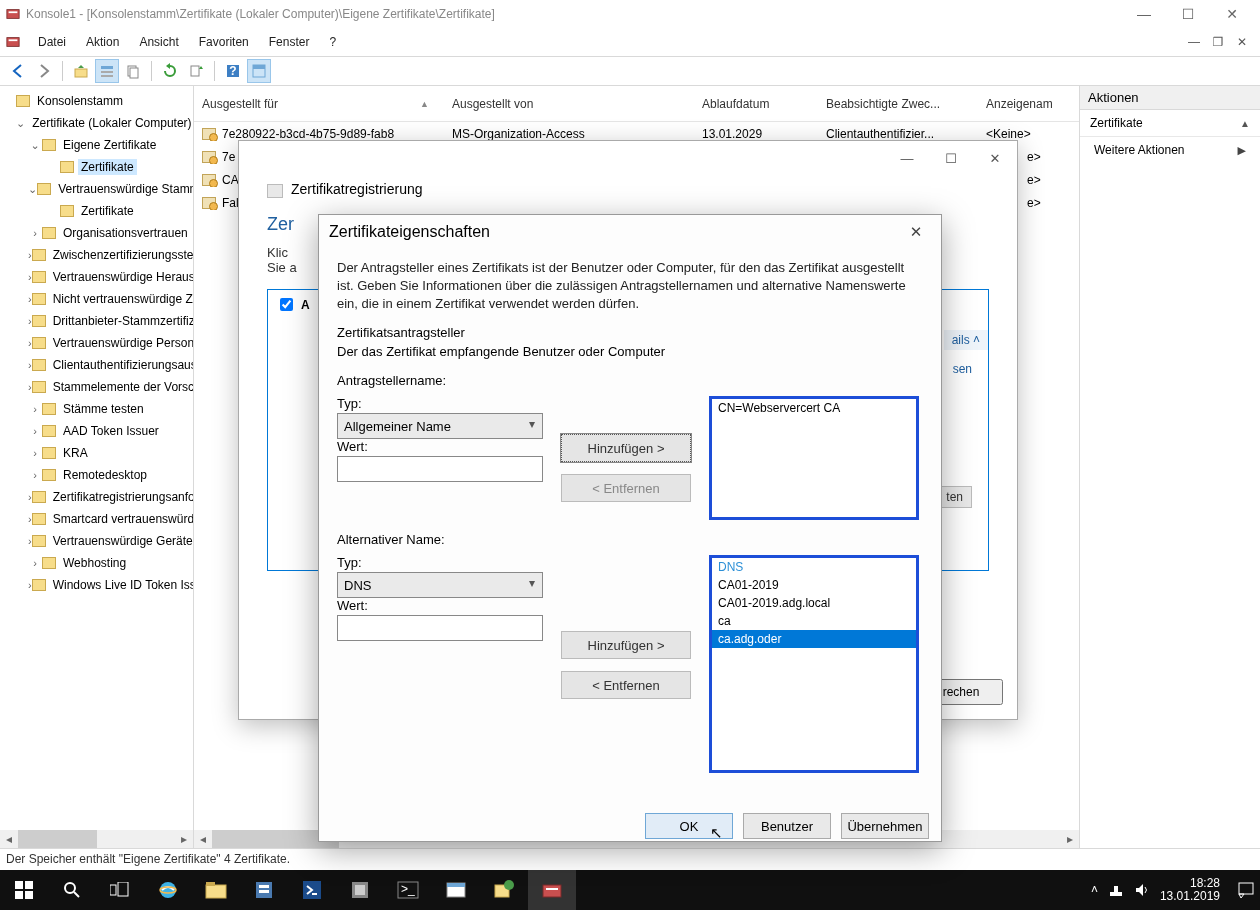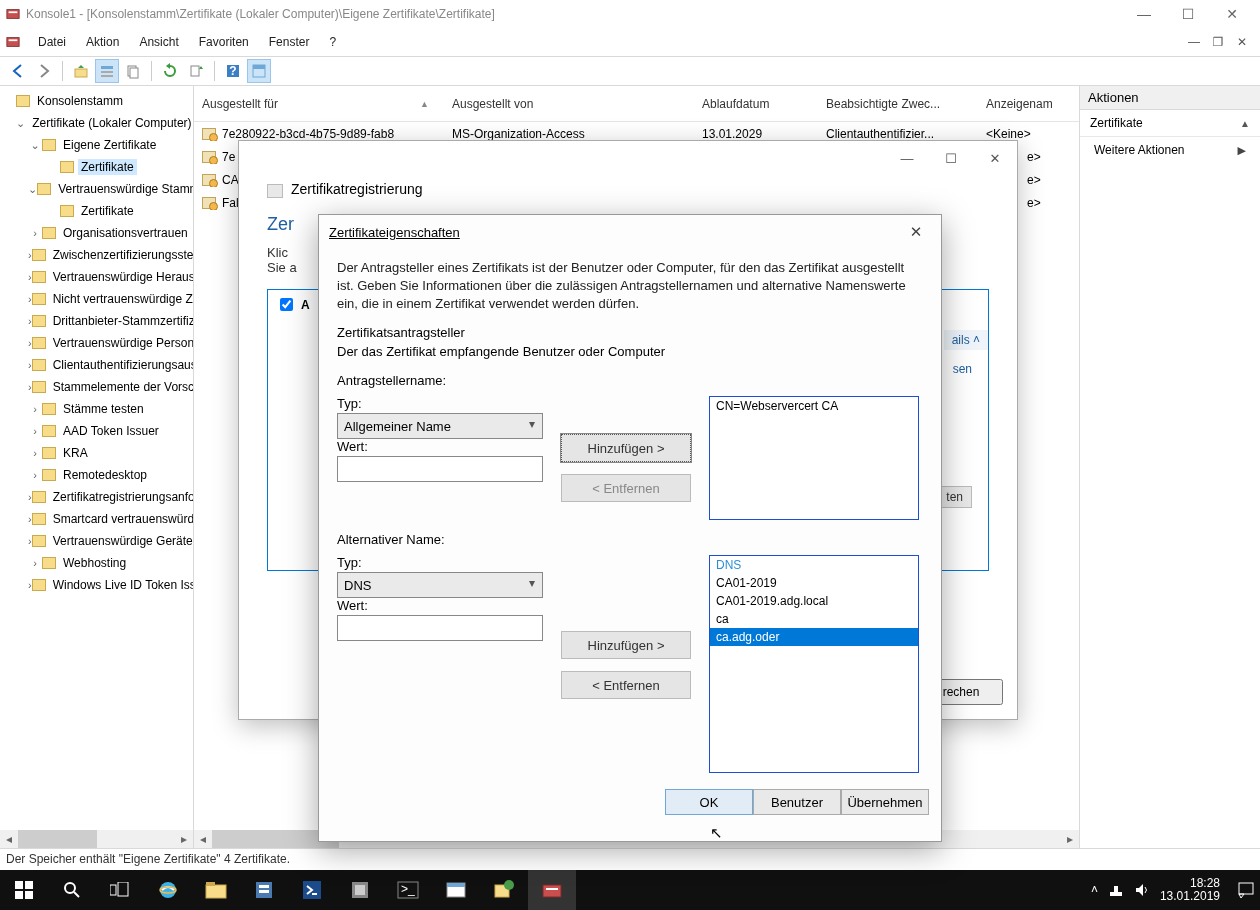--- a/index.html
+++ b/index.html
@@ -76,46 +76,46 @@
 .dialog1 .boxarea { border: 1px solid #0078d7; margin-top: 14px; height: 282px; background: #fff; position: relative; }
 .dialog1 .boxarea .bh { padding: 8px 12px; font-weight: 600; border-bottom: 0; display: flex; align-items: center; }
 .dialog1 .boxarea .bh input { margin-right: 8px; }
 .dialog1 .rtline { position: absolute; right: 16px; color: #2060a0; }
 .dialog1 .btns { position: absolute; right: 14px; bottom: 14px; display: flex; gap: 14px; }
 .dialog1 .btns button { width: 84px; height: 26px; }
 .dialog1 .sidebadge { position: absolute; right: 0; background: #eef4fa; padding: 3px 8px; color: #2060a0; font-size: 12px; }
 
 .dialog2 { position: absolute; left: 318px; top: 214px; width: 624px; height: 628px; background: #fdfdfd; border: 1px solid #999; box-shadow: 0 8px 30px rgba(0,0,0,0.35); z-index: 10; }
 .dialog2 .d2title { height: 34px; display: flex; align-items: center; padding: 0 10px; }
-.dialog2 .d2title .t { flex: 1; font-size: 13px; text-decoration: underline; }
+.dialog2 .d2title .t { flex: 1; font-size: 16px; }
 .dialog2 .d2title .x { width: 30px; text-align: center; font-size: 15px; color: #444; }
 .dialog2 .tabs { display: flex; padding: 2px 6px 0; border-bottom: 1px solid #ccc; margin: 0 10px; }
 .dialog2 .tab { padding: 5px 10px; border: 1px solid transparent; font-size: 13px; color: #333; display: flex; align-items: center; gap: 4px; }
 .dialog2 .tab.active { border: 1px solid #ccc; border-bottom: 1px solid #fdfdfd; margin-bottom: -1px; background: #fdfdfd; }
 .dialog2 .warnicon { width: 14px; height: 14px; background: #ffd54a; clip-path: polygon(50% 0, 100% 100%, 0 100%); display: inline-block; }
 .dialog2 .desc { padding: 10px 18px 6px; font-size: 13px; color: #222; line-height: 18px; }
 .dialog2 .sub { padding: 2px 18px; font-size: 13px; }
 .dialog2 .formarea { display: flex; padding: 6px 18px; gap: 18px; }
 .dialog2 .col-left { width: 206px; }
 .dialog2 .col-mid { width: 130px; display: flex; flex-direction: column; gap: 12px; padding-top: 38px; }
 .dialog2 .col-right { width: 210px; }
 .dialog2 label { display: block; font-size: 13px; margin-bottom: 2px; }
 .dialog2 select, .dialog2 input[type=text] { width: 100%; height: 26px; border: 1px solid #888; background: #f0f0f0; padding: 0 6px; font-size: 13px; }
 .dialog2 input[type=text] { background: #fff; }
 .dialog2 select { background: #eaeaea; appearance: none; }
 .dialog2 .selwrap { position: relative; }
 .dialog2 .selwrap::after { content: "▾"; position: absolute; right: 8px; top: 4px; color: #555; pointer-events: none; }
 .dialog2 .midbtn { height: 28px; background: #e5e5e5; border: 1px solid #bbb; font-size: 13px; color: #333; }
 .dialog2 .midbtn:disabled { color: #888; }
 .dialog2 .midbtn.focus { border: 1px dotted #555; outline: 1px solid #888; }
-.dialog2 .listbox { border: 1px solid #1d4ed8; background: #fff; font-size: 13px; }
+.dialog2 .listbox { border: 3px solid #1d4ed8; background: #fff; font-size: 13px; }
 .dialog2 .listbox .li { padding: 2px 6px; }
 .dialog2 .listbox .li.hdr { color: #2c8fd6; }
 .dialog2 .listbox .li.sel { background: #0078d7; color: #fff; }
-.dialog2 .d2btns { position: absolute; right: 12px; bottom: 26px; display: flex; }
+.dialog2 .d2btns { position: absolute; right: 12px; bottom: 2px; display: flex; gap: 10px; }
 .dialog2 .d2btns button { width: 88px; height: 26px; background: #e9e9e9; border: 1px solid #aaa; font-size: 13px; }
 .dialog2 .d2btns button.primary { background: #e1ecf7; border: 1px solid #6fa7d6; }
 
 .cursor { position: absolute; left: 710px; top: 824px; font-size: 15px; color: #000; z-index: 50; pointer-events: none; }
 
 svg { display: block; }
 </style>
 </head>
 <body>
 

